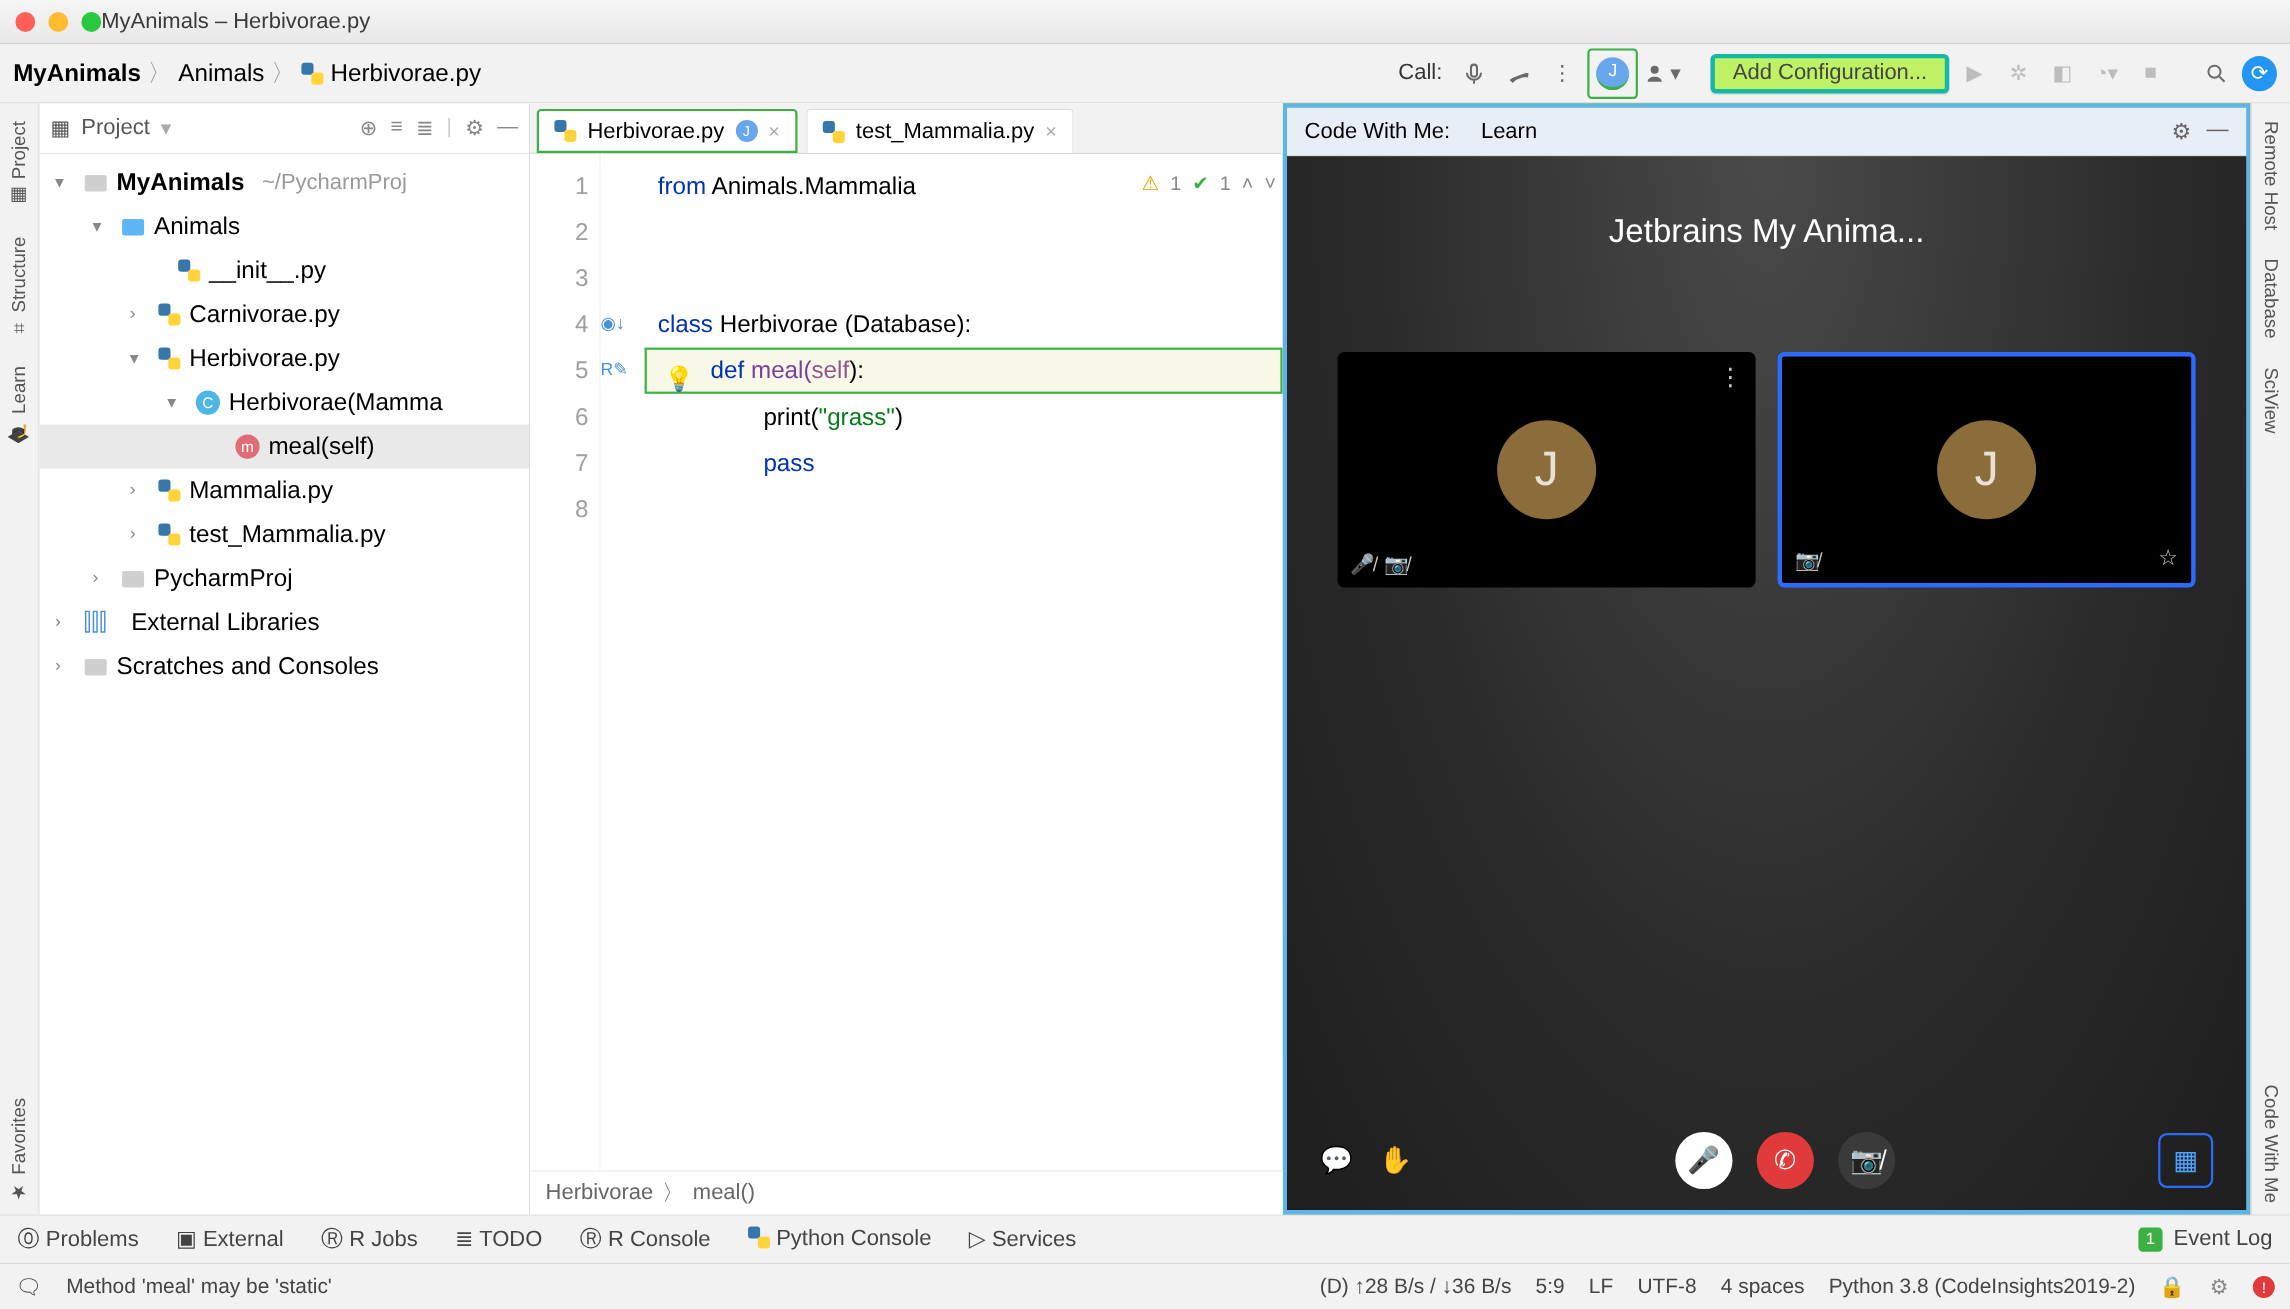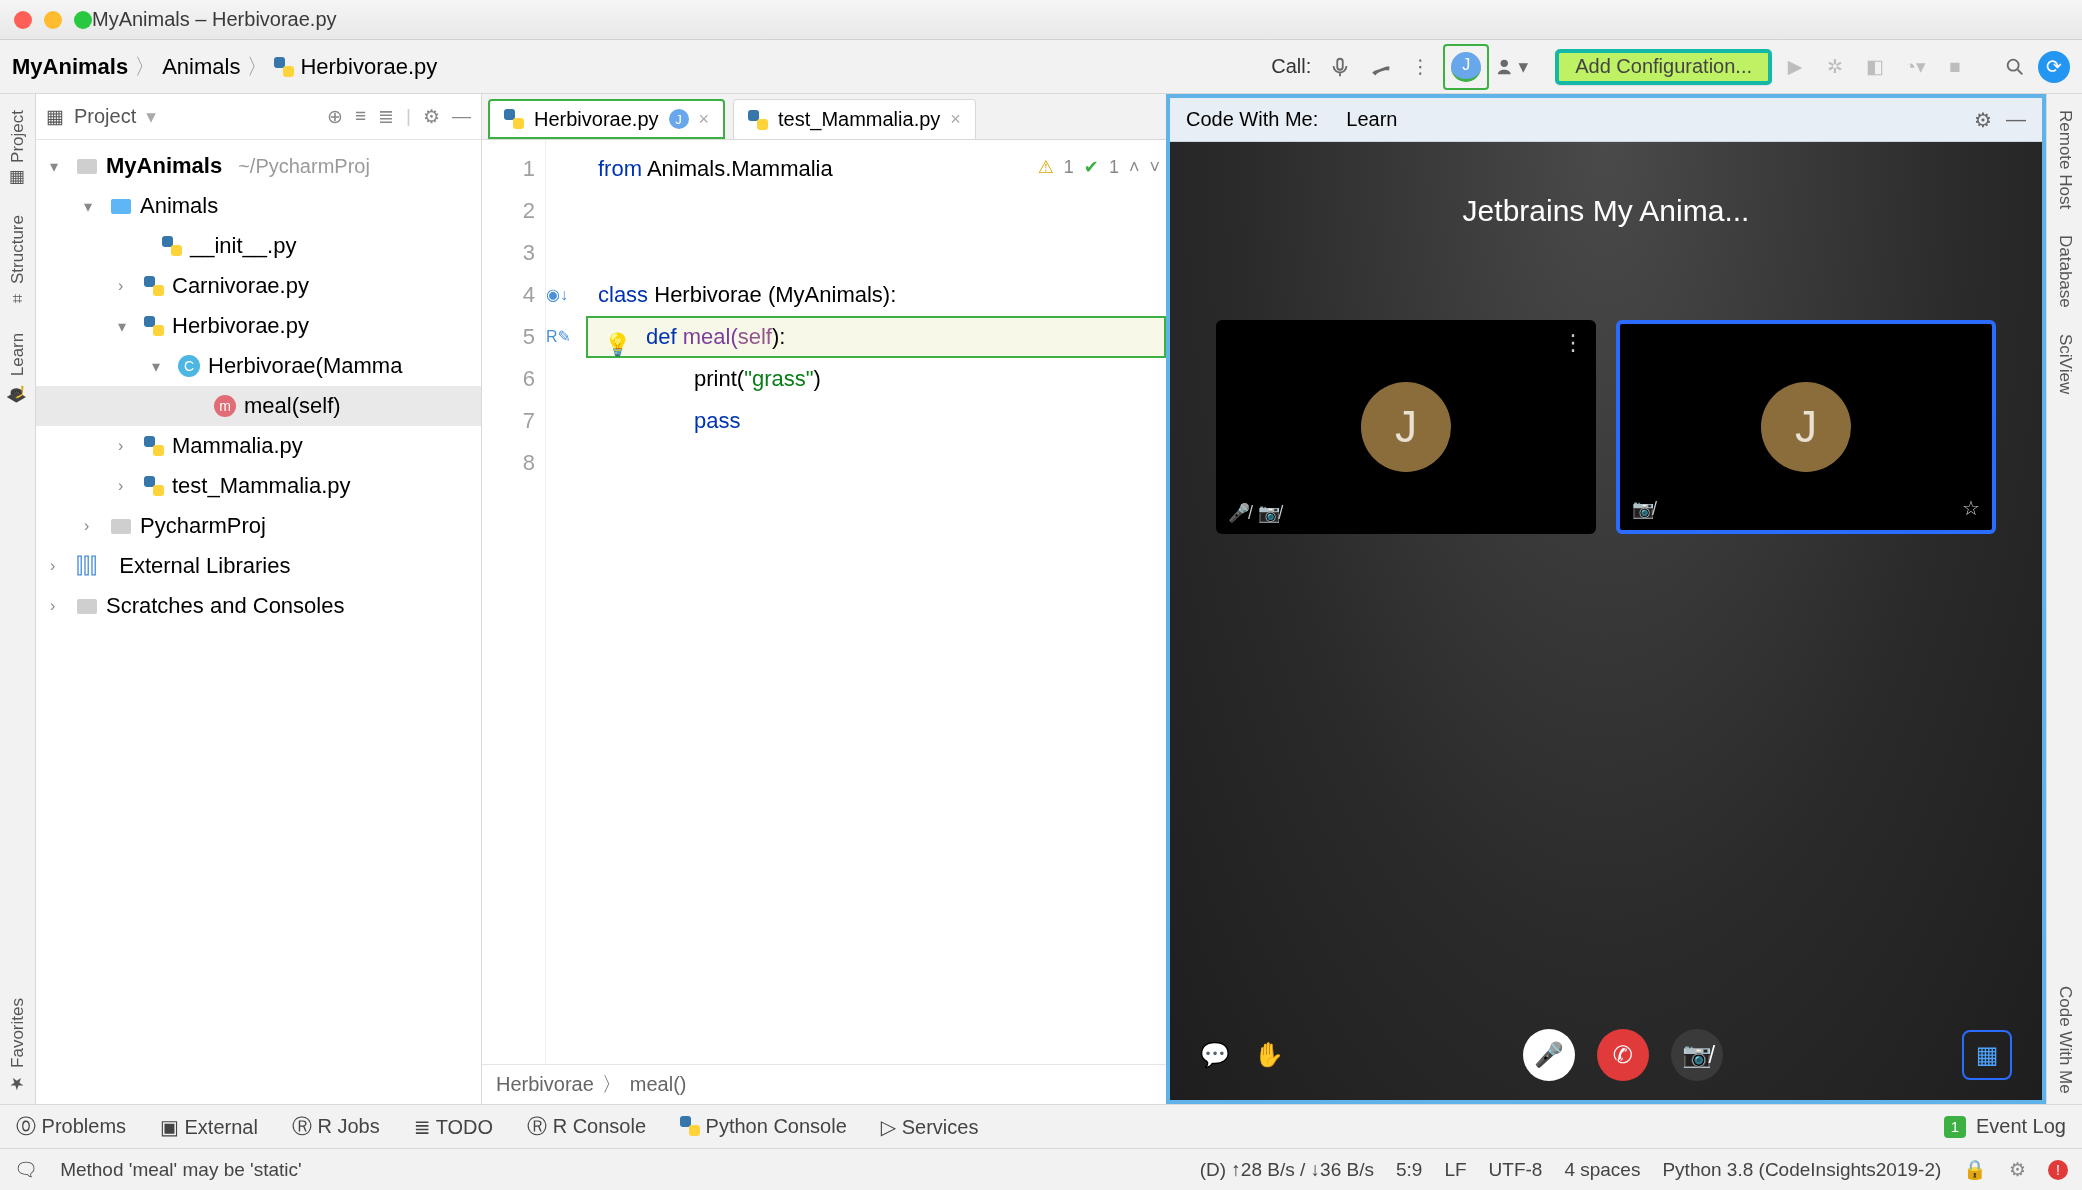--- a/index.html
+++ b/index.html
@@ -310,21 +310,21 @@
           <span class="warn">⚠</span>
             <span>1</span>
           <span class="ok">✔</span>
             <span>1</span>
           <span>˄</span>
           <span>˅</span>
         </div>
         <div><span class="kw">from</span><span> Animals.Mammalia </span></div>
         <div>&nbsp;</div>
         <div>&nbsp;</div>
-        <div><span class="kw">class</span><span class="cls"> Herbivorae (MyAnimals):</span></div>
+        <div><span class="kw">class</span><span class="cls"> Herbivorae (Database):</span></div>
         <div style="padding-left:48px; position:relative; z-index:1;"><span class="kw">def</span><span class="fn"> meal(</span><span class="self">self</span><span>):</span></div>
         <div style="padding-left:96px;"><span>print(</span><span class="str">"grass"</span><span>)</span></div>
         <div style="padding-left:96px;"><span class="kw">pass</span></div>
         <div>&nbsp;</div>
       </div>
     </div>
     <div class="breadcrumb-bar">
       <span>Herbivorae</span>
       <span>〉</span>
       <span>meal()</span>

